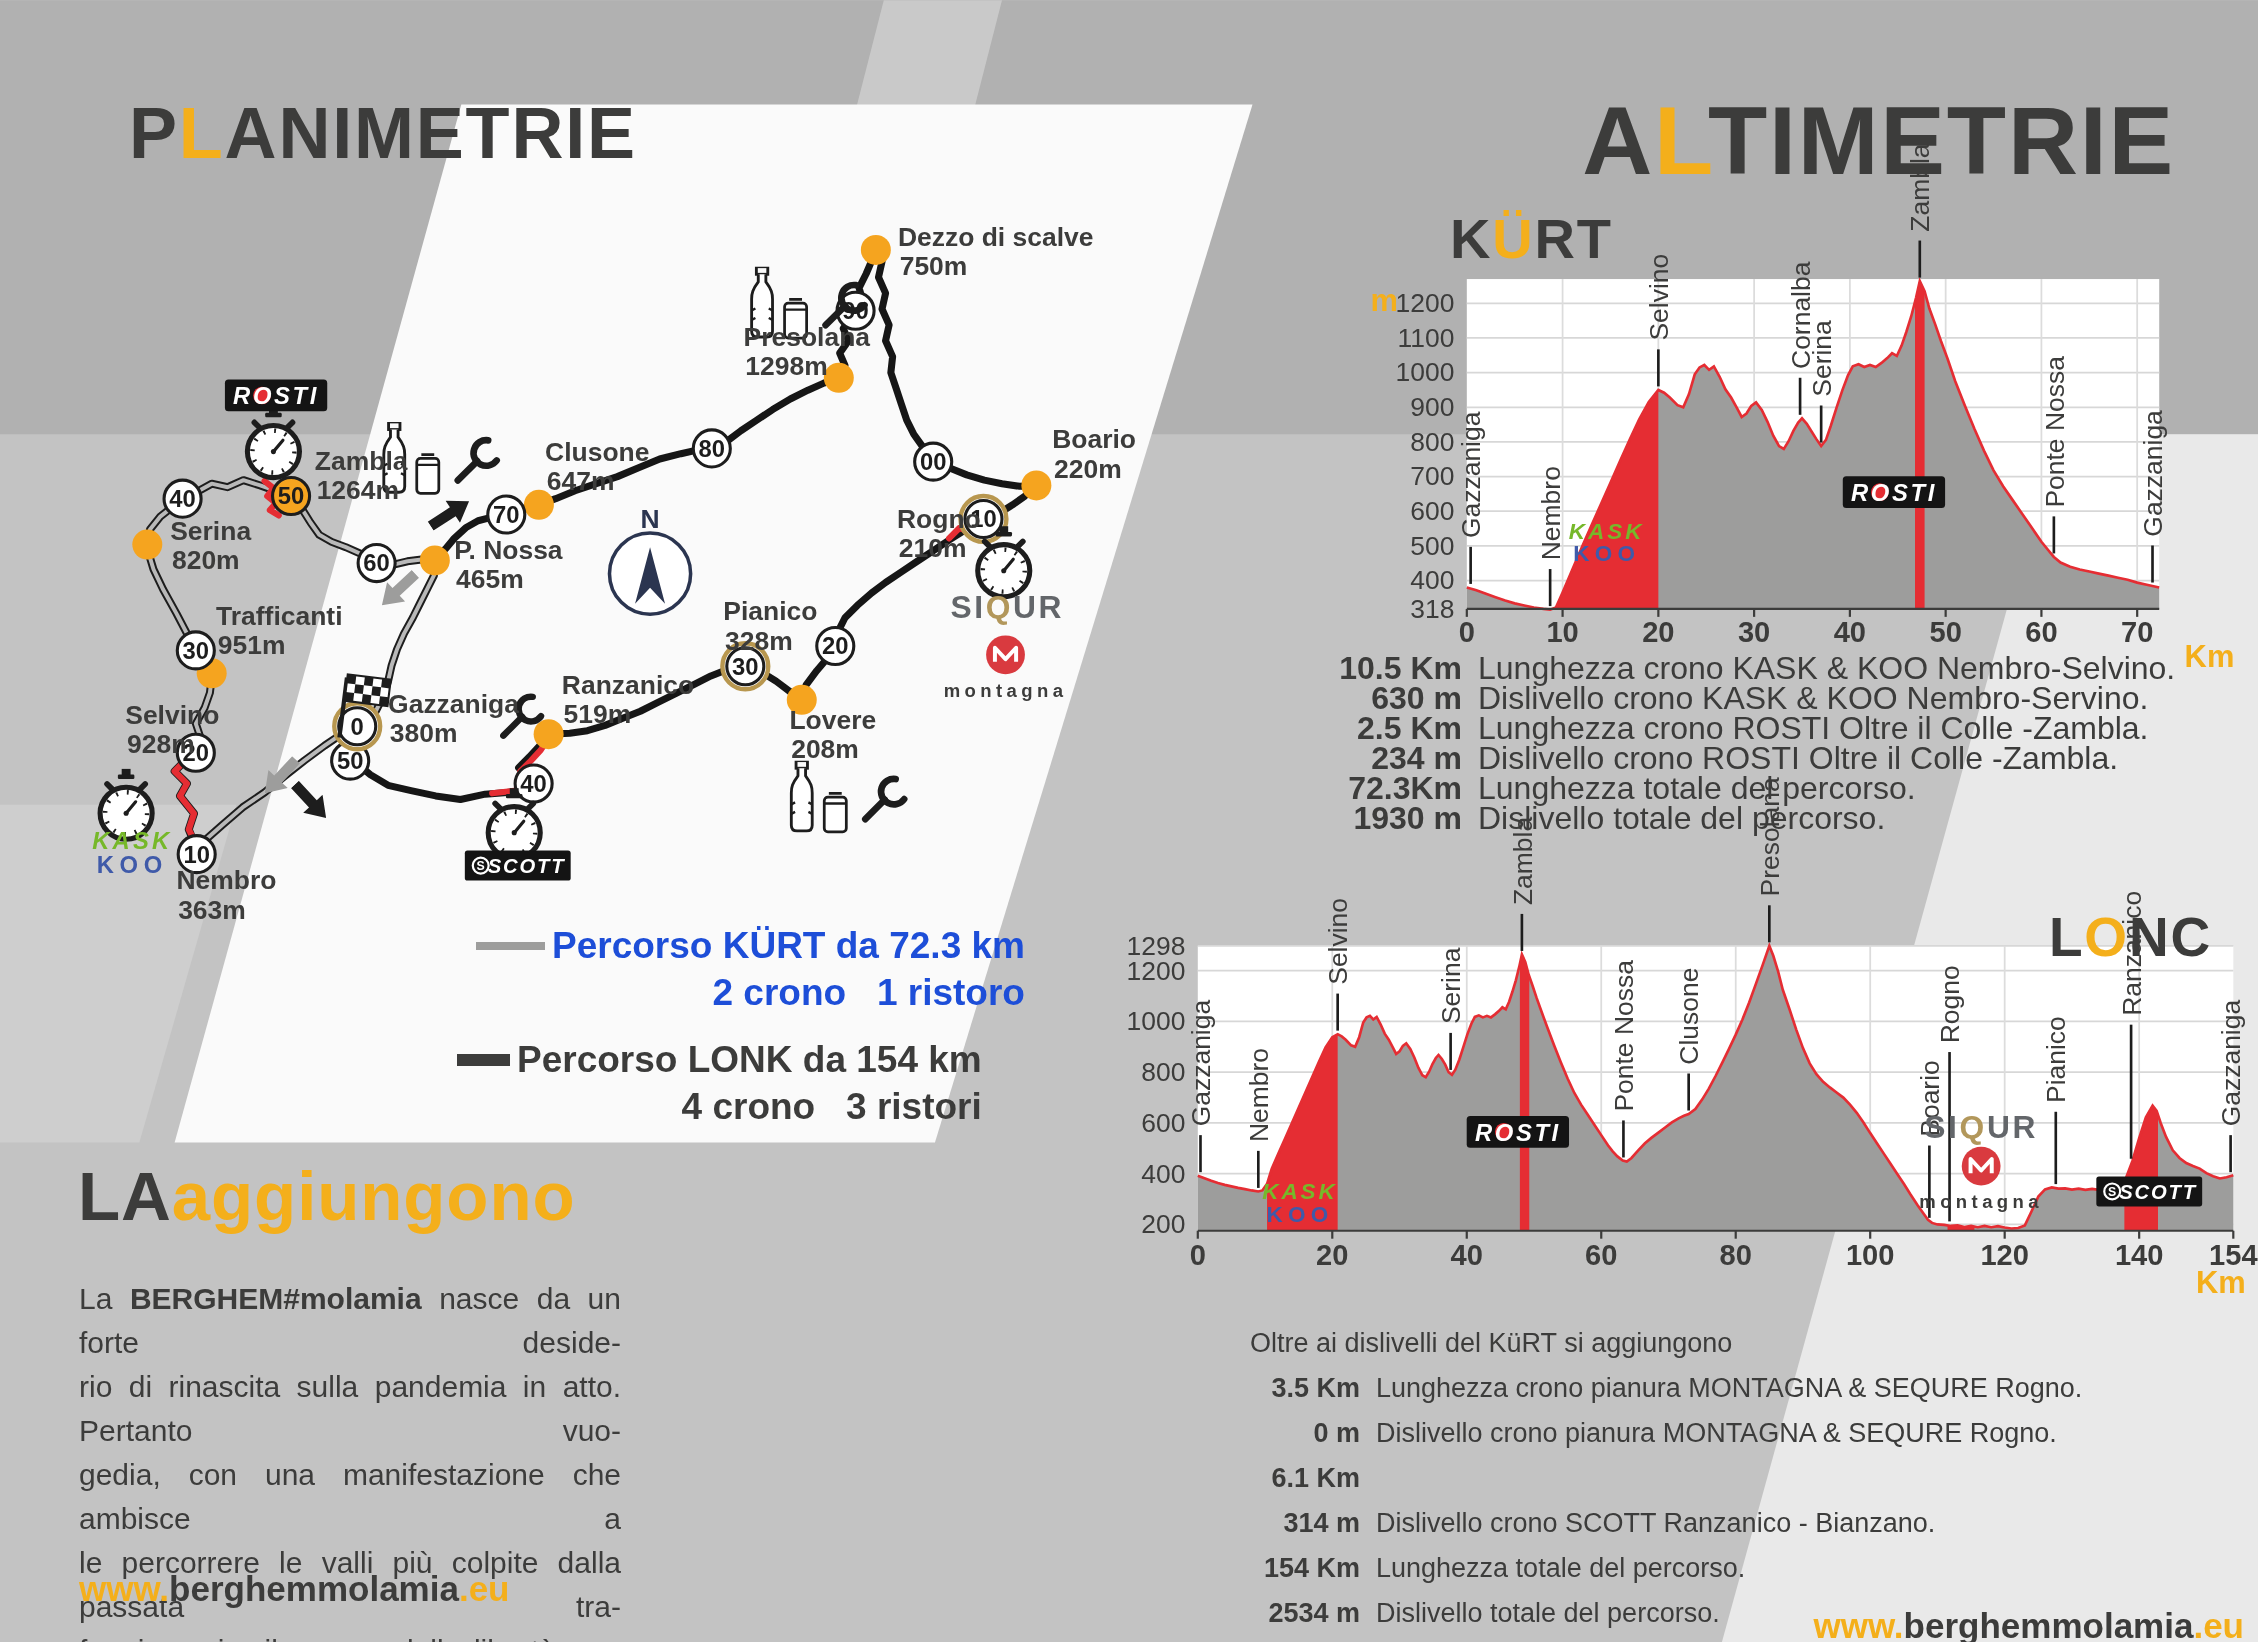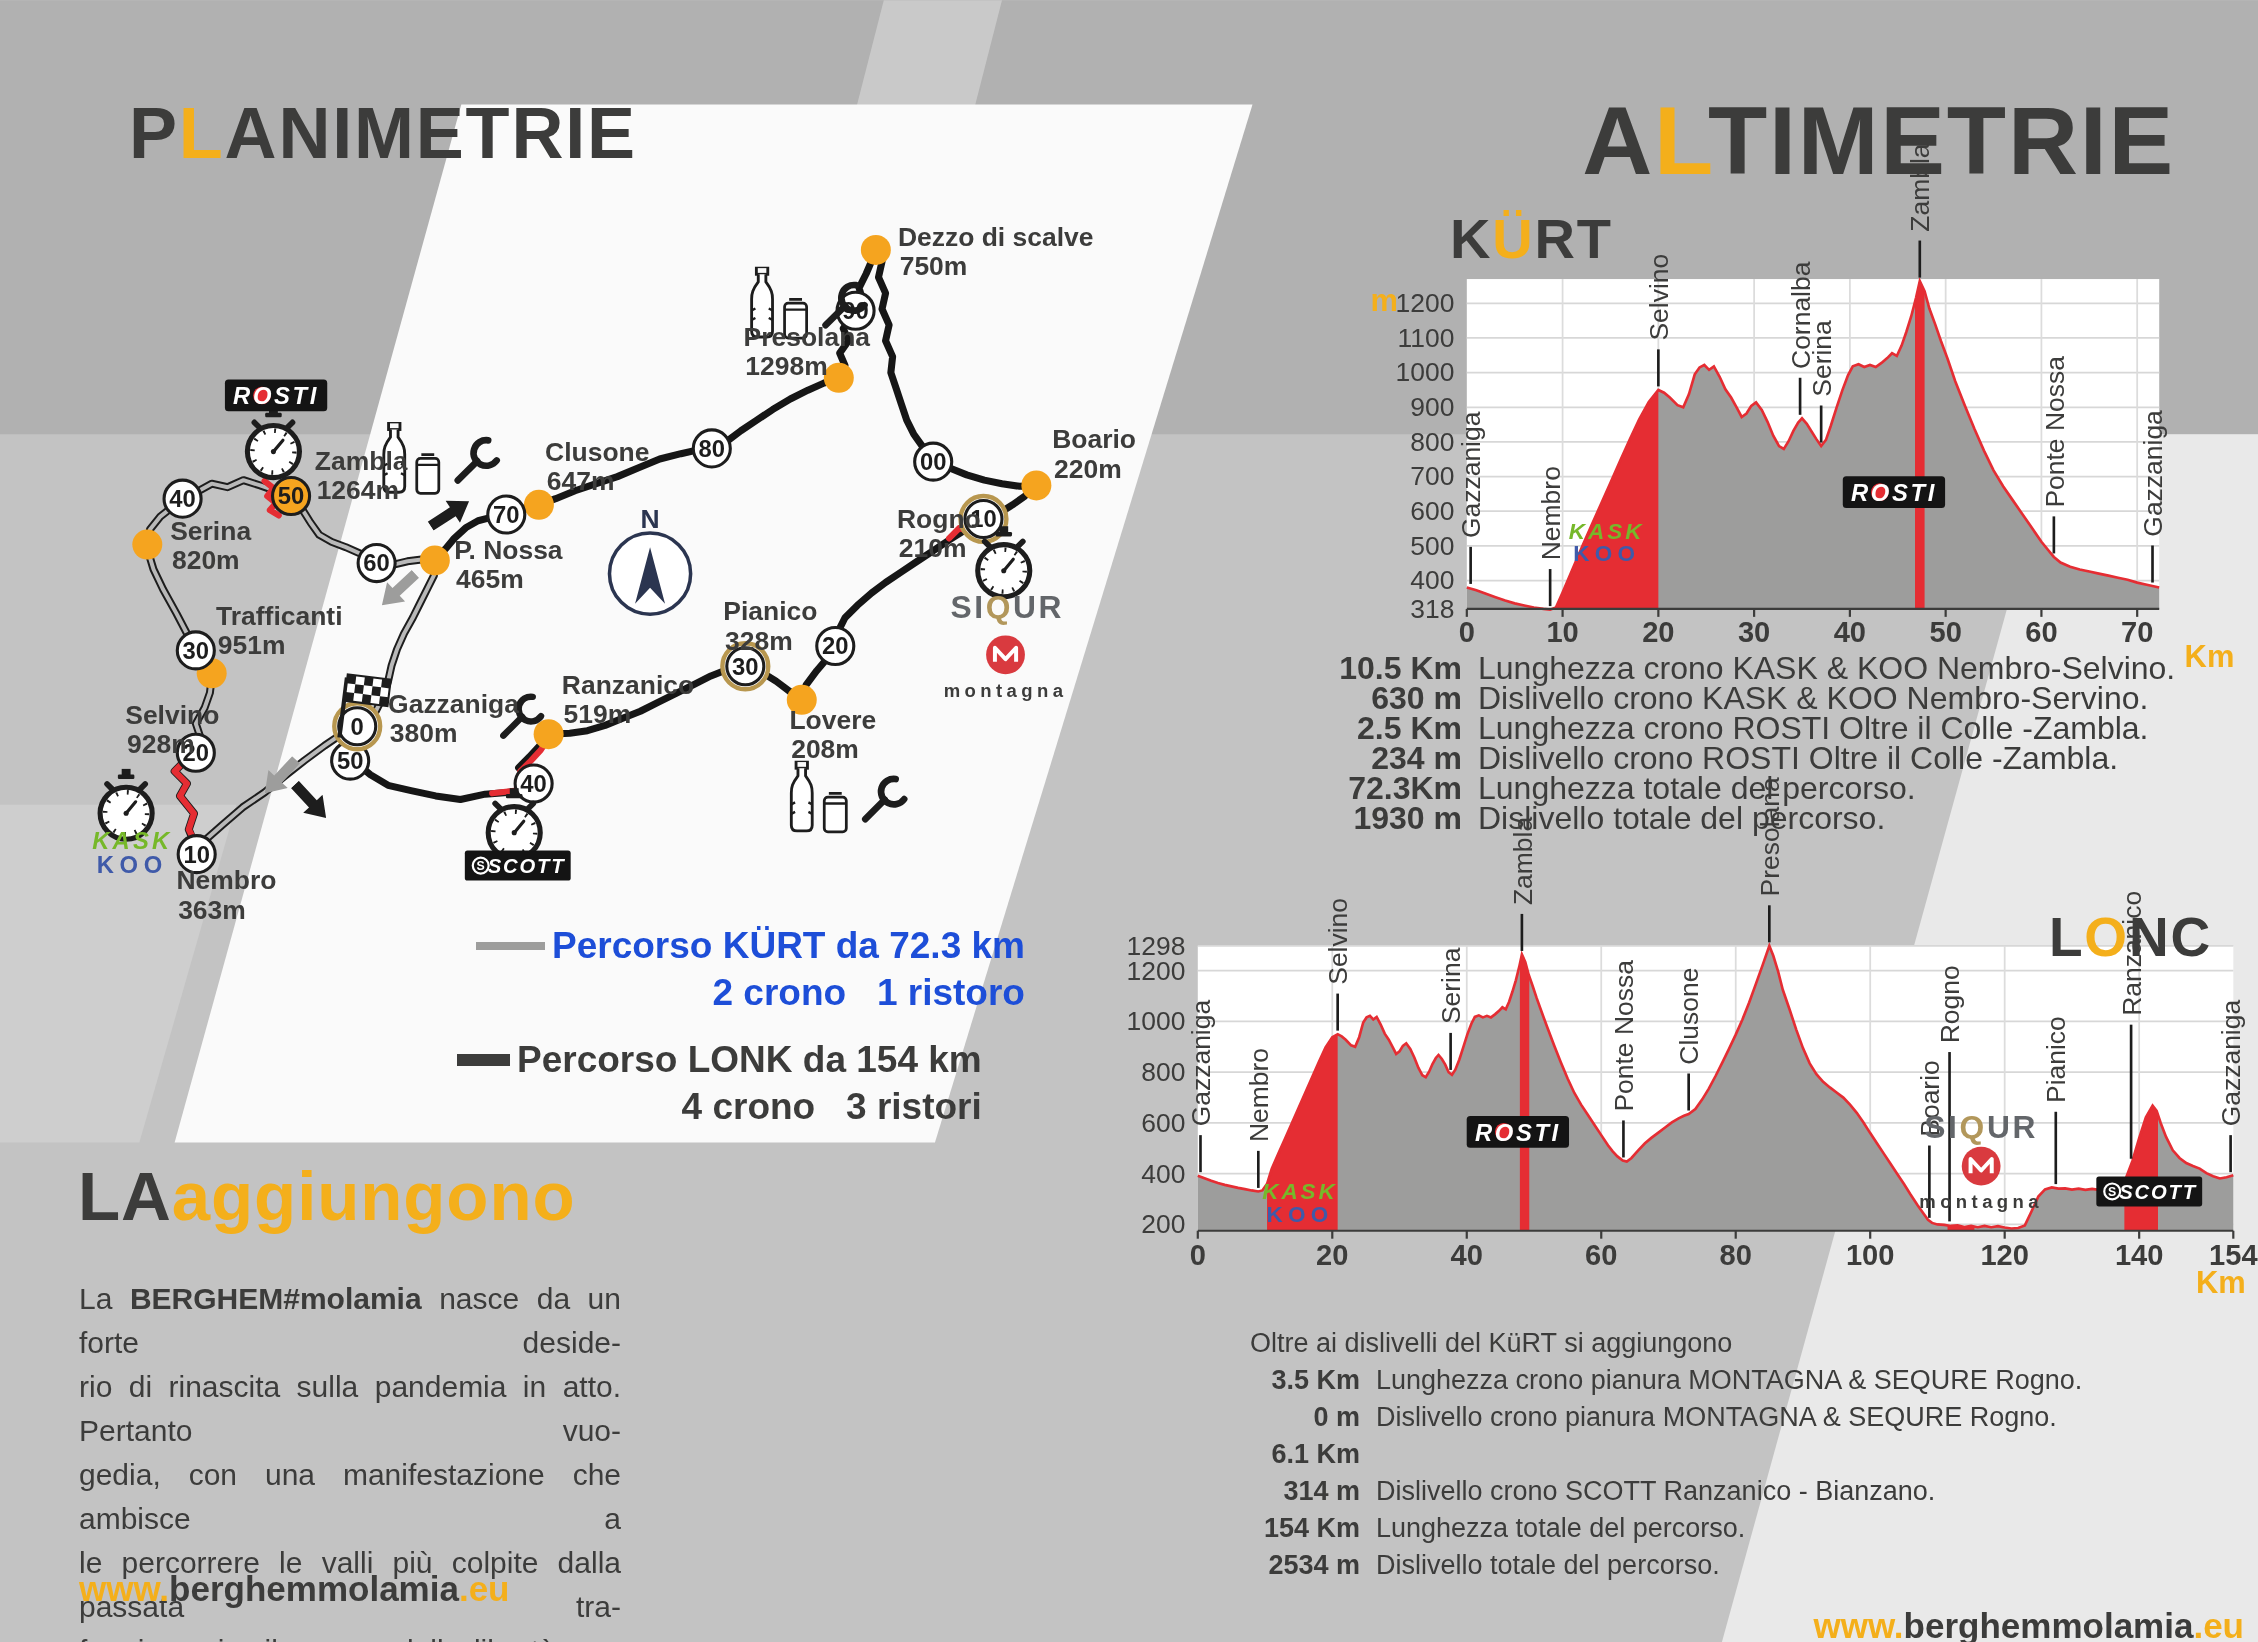--- a/index.html
+++ b/index.html
@@ -32,21 +32,21 @@
   .url{font-size:35px;font-weight:bold;white-space:nowrap;}
   #url-left{left:79px;top:1569px;}
   #url-right{right:14px;top:1606px;}
   .url .mid{color:#3C3C3B;}
   
   .stats{color:#3C3C3B;}
   #kurt-stats{left:1281px;top:653px;}
   #lonc-stats{left:1179px;top:1325px;}
   .stat-row{display:flex;}
   #kurt-stats .stat-row{line-height:30px;font-size:32px;}
-  #lonc-stats .stat-row{line-height:37px;font-size:27px;}
+  #lonc-stats .stat-row{line-height:37px;font-size:27px;margin-top:8px;}
   .stat-val{font-weight:bold;width:181px;text-align:right;flex:none;}
   .stat-desc{margin-left:16px;white-space:nowrap;}
   .stat-intro{font-size:27px;line-height:37px;margin-left:71px;}
   
   .map-town{font-size:30px;font-weight:bold;fill:#3C3C3B;}
   .marker-n{font-size:27px;font-weight:bold;fill:#1d1d1d;text-anchor:middle;}
   .ch-label{font-size:30px;fill:#3C3C3B;}
   .ch-ytick{font-size:30px;fill:#3C3C3B;text-anchor:end;}
   .ch-xtick{font-size:33px;font-weight:bold;fill:#3C3C3B;text-anchor:middle;}
   .unit{fill:#F4AF1B;font-weight:bold;font-size:35px;}

